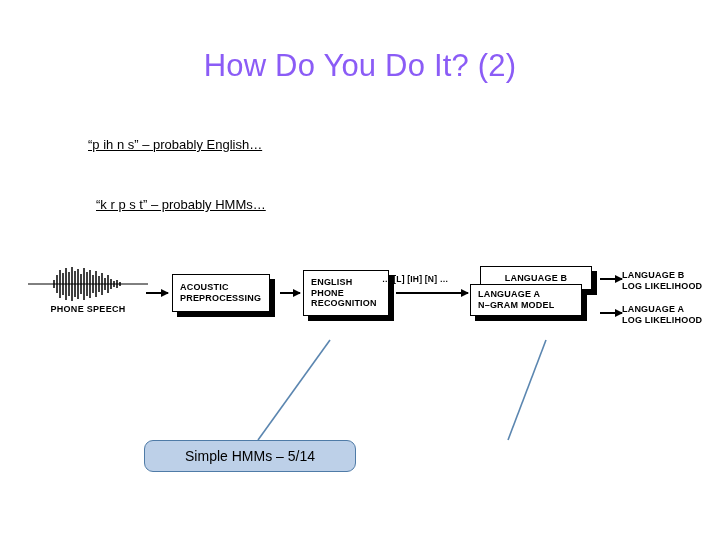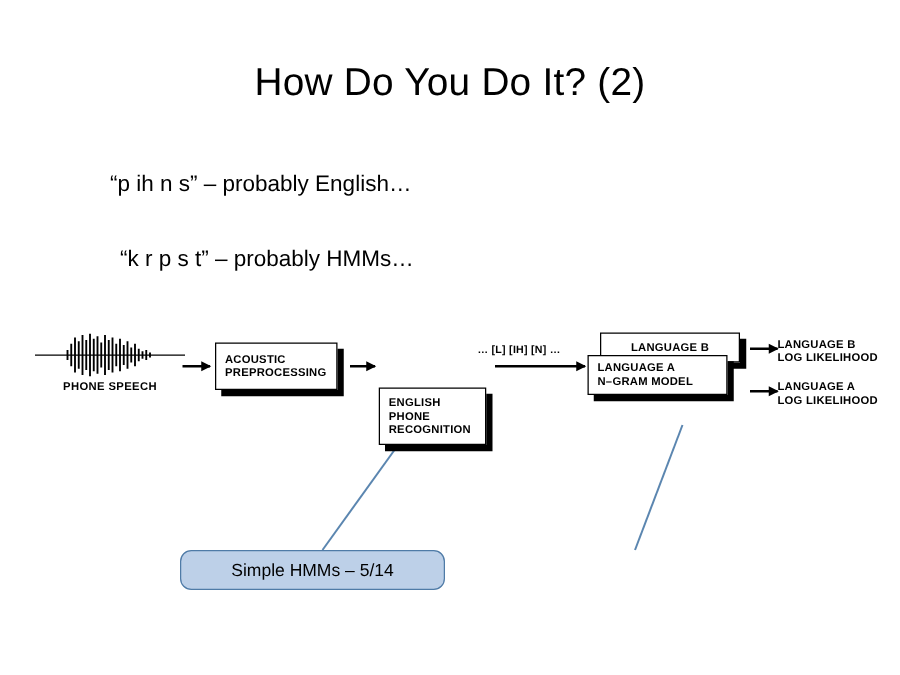--- a/index.html
+++ b/index.html
@@ -24,31 +24,32 @@
   
   .slide-title {
     position: absolute;
     left: 0;
     top: 48px;
     width: 720px;
     text-align: center;
     font-size: 31px;
     font-weight: 400;
     letter-spacing: 0.2px;
-    color: #000000;
+    color: #8b5cf6;
     white-space: nowrap;
   }
 
   
   .bullet {
     position: absolute;
-    font-size: 18px;
+    font-size: 13px;
     font-weight: 400;
     color: #000000;
     white-space: nowrap;
+    text-decoration: underline;
   }
   .bullet-1 { left: 88px; top: 137px; }
   .bullet-2 { left: 96px; top: 197px; }
 
   
   .figure {
     position: absolute;
     left: 0;
     top: 262px;
     width: 720px;
@@ -94,21 +95,21 @@
     line-height: 1.22;
     letter-spacing: 0.2px;
     color: #000;
     white-space: pre-line;
     text-align: left;
   }
   .blk-acoustic {
     left: 172px; top: 12px; width: 98px; height: 38px;
   }
   .blk-english {
-    left: 303px; top: 8px; width: 86px; height: 46px; margin-top: 40px;
+    left: 303px; top: 8px; width: 86px; height: 46px;
   }
   .blk-langb {
     left: 480px; top: 4px; width: 112px; height: 24px;
     justify-content: center; padding-left: 0;
     box-shadow: 5px 5px 0 0 #000000;
     z-index: 1;
   }
   .blk-langb .blk-text { text-align: center; }
   .blk-langa {
     left: 470px; top: 22px; width: 112px; height: 32px;

